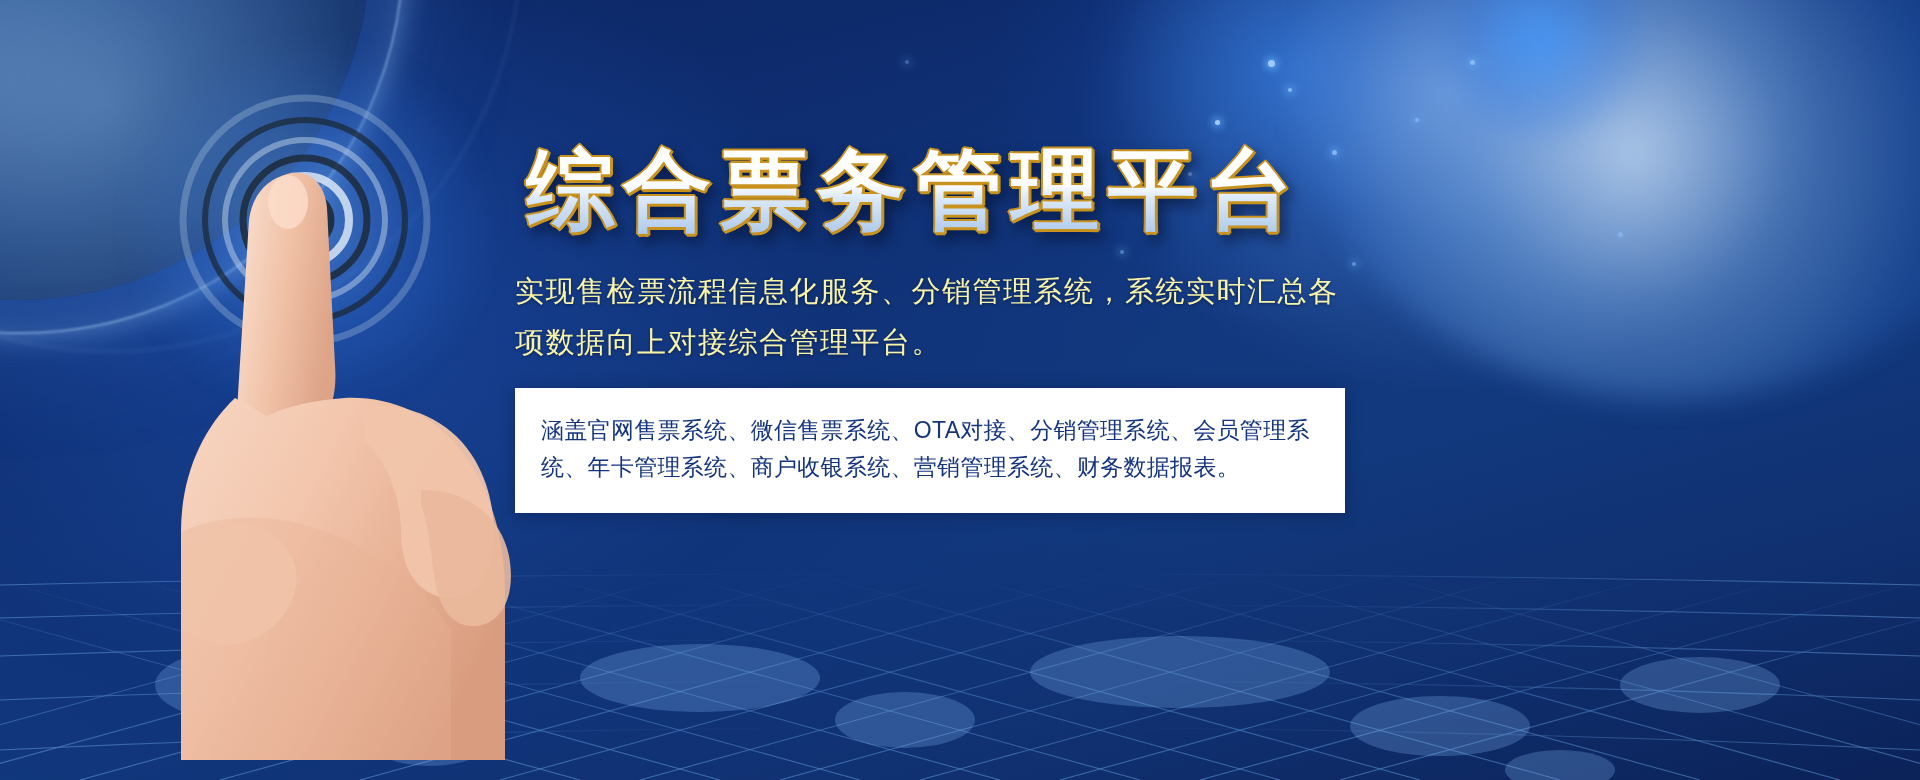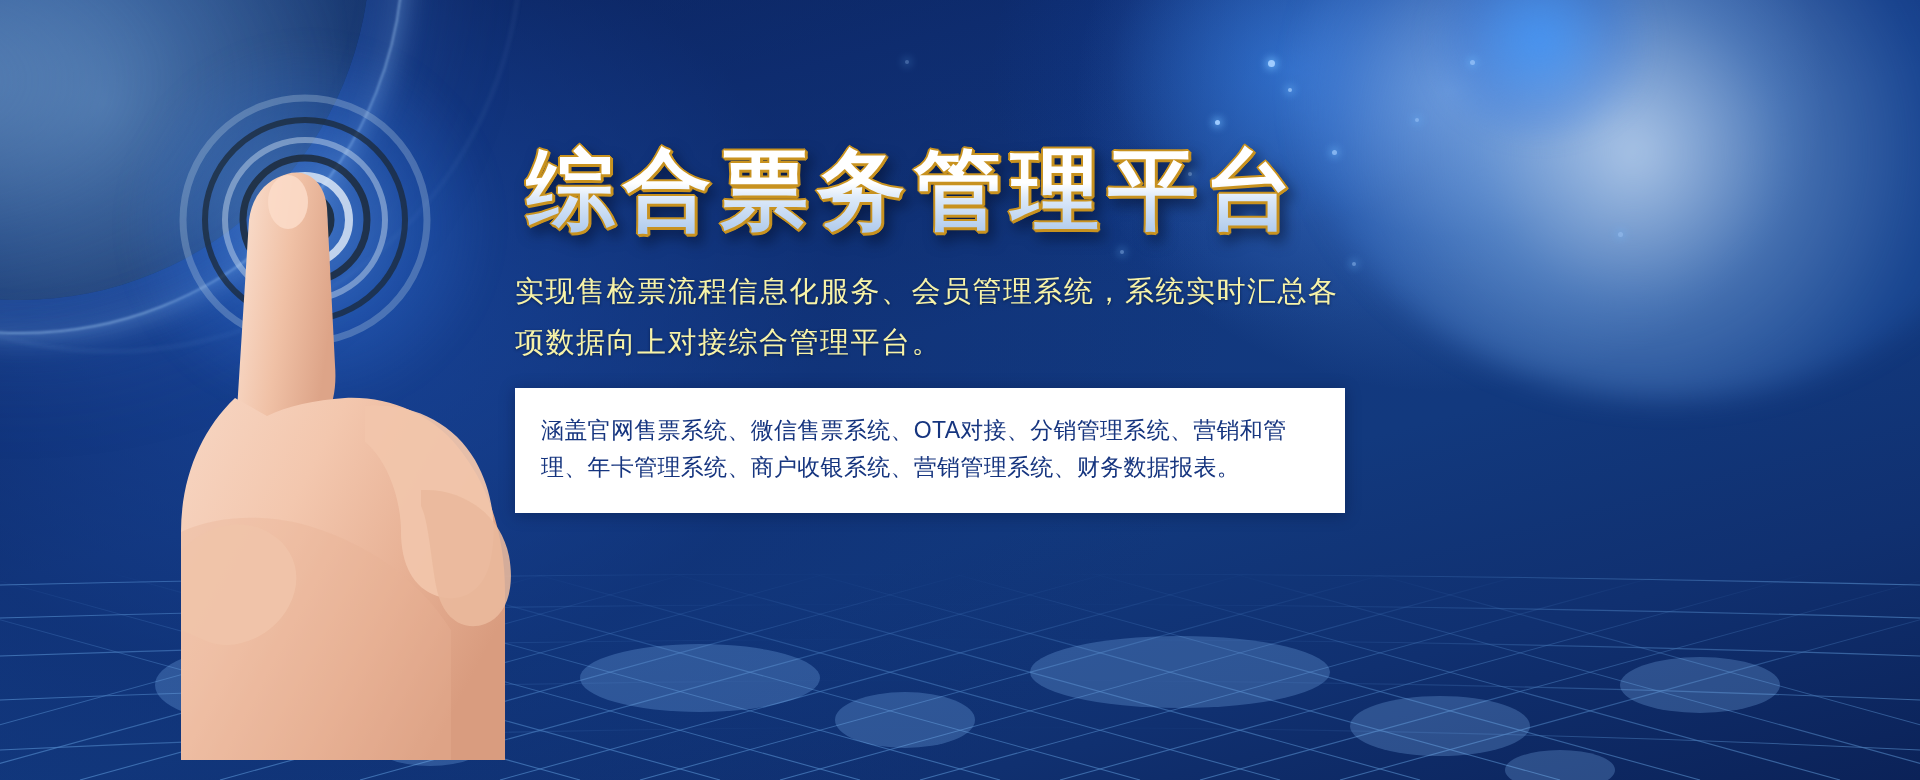--- a/index.html
+++ b/index.html
@@ -242,20 +242,20 @@
              C288 472 268 458 262 430 C256 402 254 362 246 346 Z" fill="#eab99c" opacity="0.9"></path>
 
     <path d="M6 392 C30 364 68 356 96 374 C122 390 128 420 114 446
              C98 476 62 492 34 482 L6 470 Z" fill="#f4cdb4" opacity="0.95"></path>
 
     <path d="M6 372 C40 356 92 352 140 368 C196 386 246 422 276 470 L276 600 L6 600 Z" fill="#e8b295" opacity="0.35"></path>
   </svg>
 
   <div id="content">
     <h1 id="title">综合票务管理平台</h1>
-    <p id="subtitle">实现售检票流程信息化服务、会员管理系统，系统实时汇总各项数据向上对接综合管理平台。</p>
+    <p id="subtitle">实现售检票流程信息化服务、分销管理系统，系统实时汇总各项数据向上对接综合管理平台。</p>
   </div>
 
   <div id="infobox">
-    <p>涵盖官网售票系统、微信售票系统、OTA对接、分销管理系统、营销和管理、年卡管理系统、商户收银系统、营销管理系统、财务数据报表。</p>
+    <p>涵盖官网售票系统、微信售票系统、OTA对接、分销管理系统、会员管理系统、年卡管理系统、商户收银系统、营销管理系统、财务数据报表。</p>
   </div>
 
 </div>
 
 </body></html>

